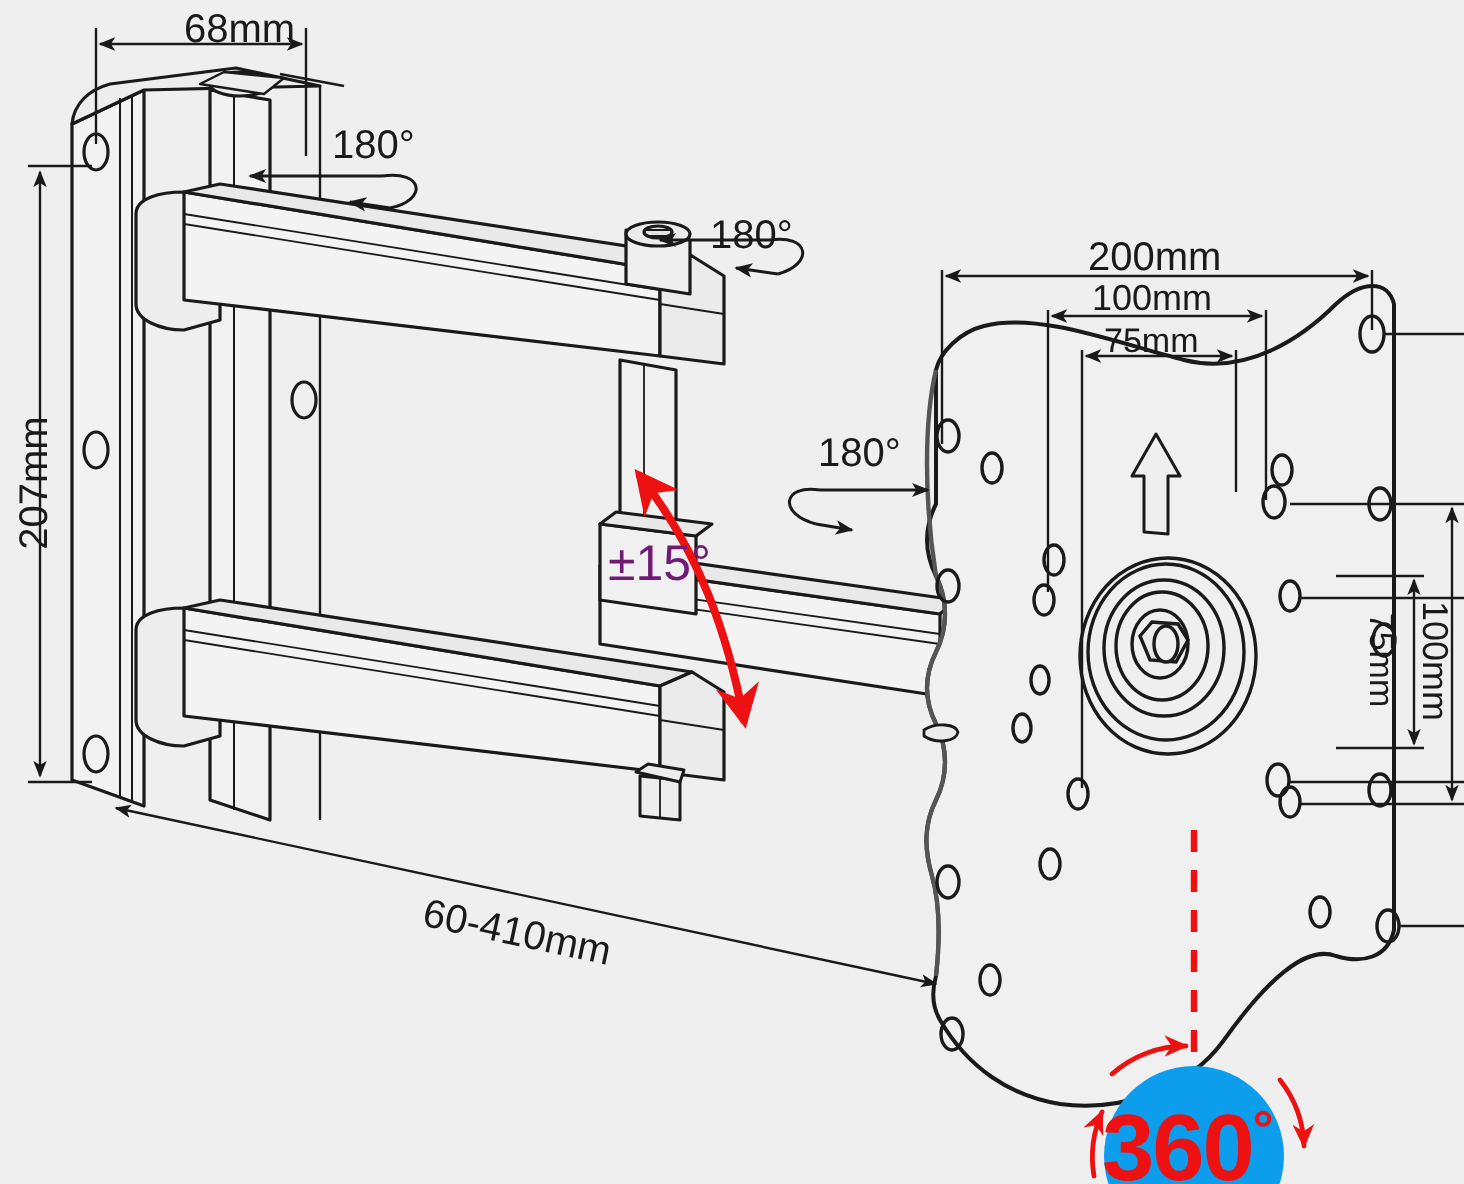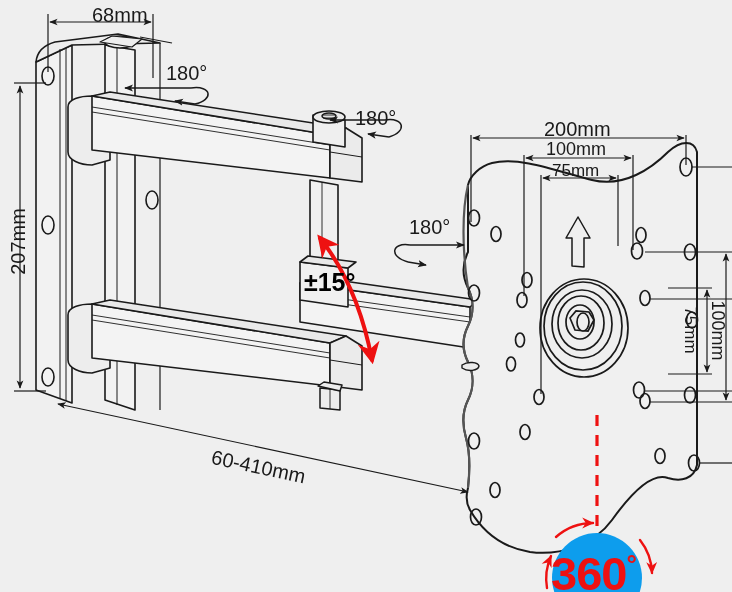--- a/index.html
+++ b/index.html
@@ -32,22 +32,22 @@
   }
   .dim-20 { font-size: 20px; }
   .dim-18 { font-size: 18px; }
   .dim-17 { font-size: 17px; }
   .vert {
     transform-origin: 50% 50%;
   }
   .rot-neg90 { transform: rotate(-90deg); }
   .rot-90 { transform: rotate(90deg); }
   .red-bold {
-    color: #000000;
-    font-weight: bold;
+    color: #701a75;
+    font-weight: normal;
   }
   .badge-text {
     position: absolute;
     color: #ee1111;
     font-weight: bold;
     font-size: 47px;
     font-family: "Liberation Sans", sans-serif;
     letter-spacing: -1px;
     user-select: none;
   }

